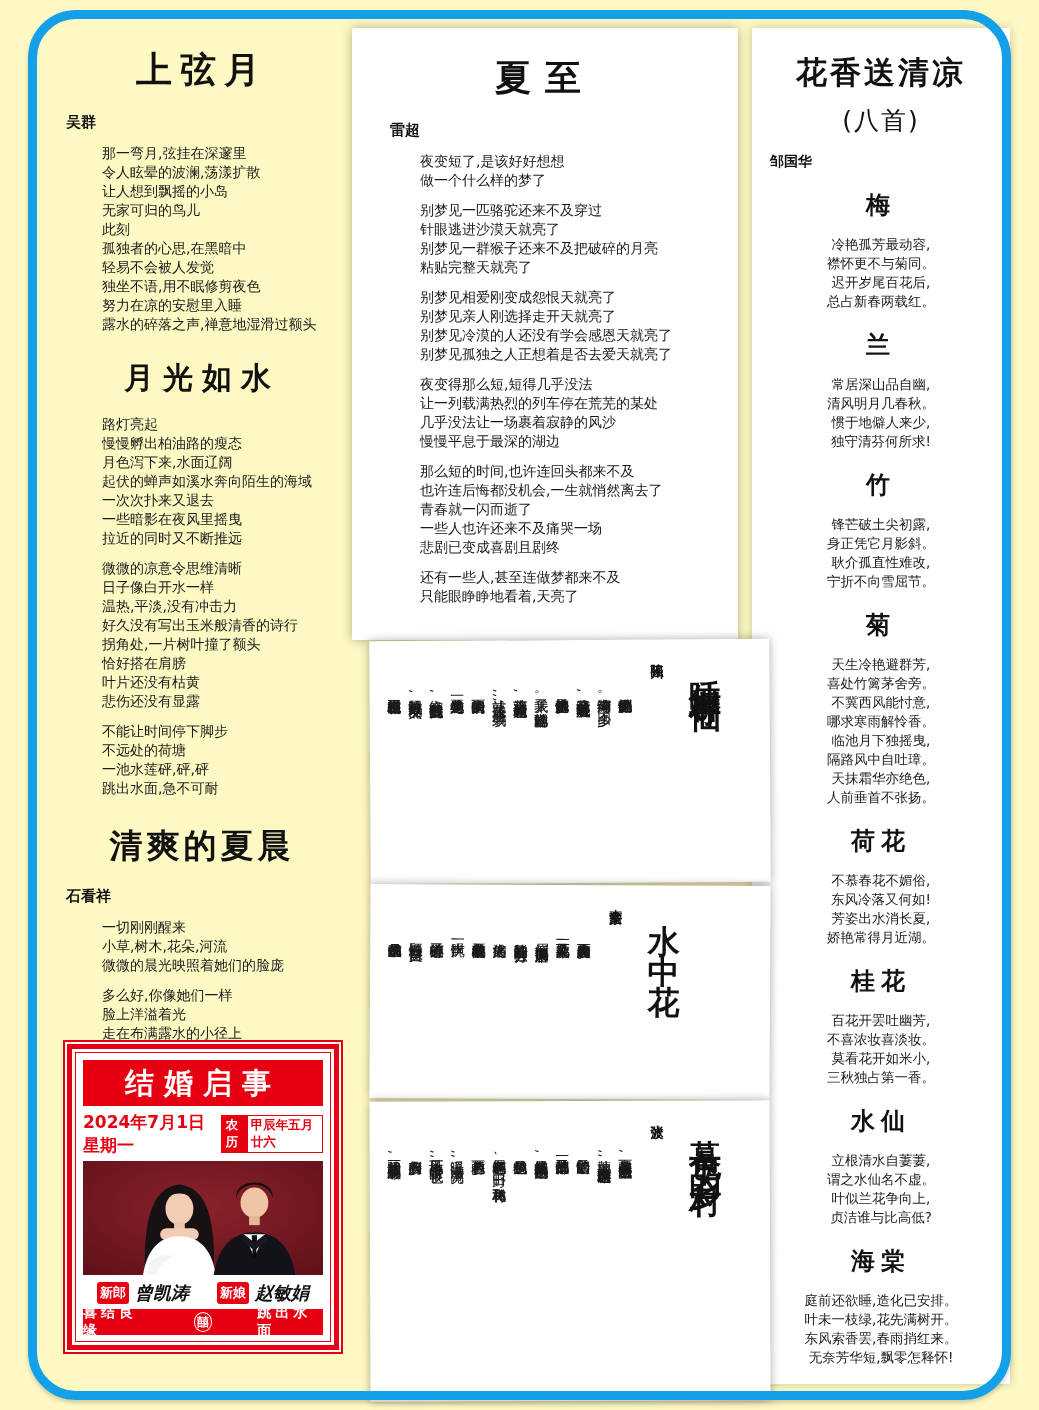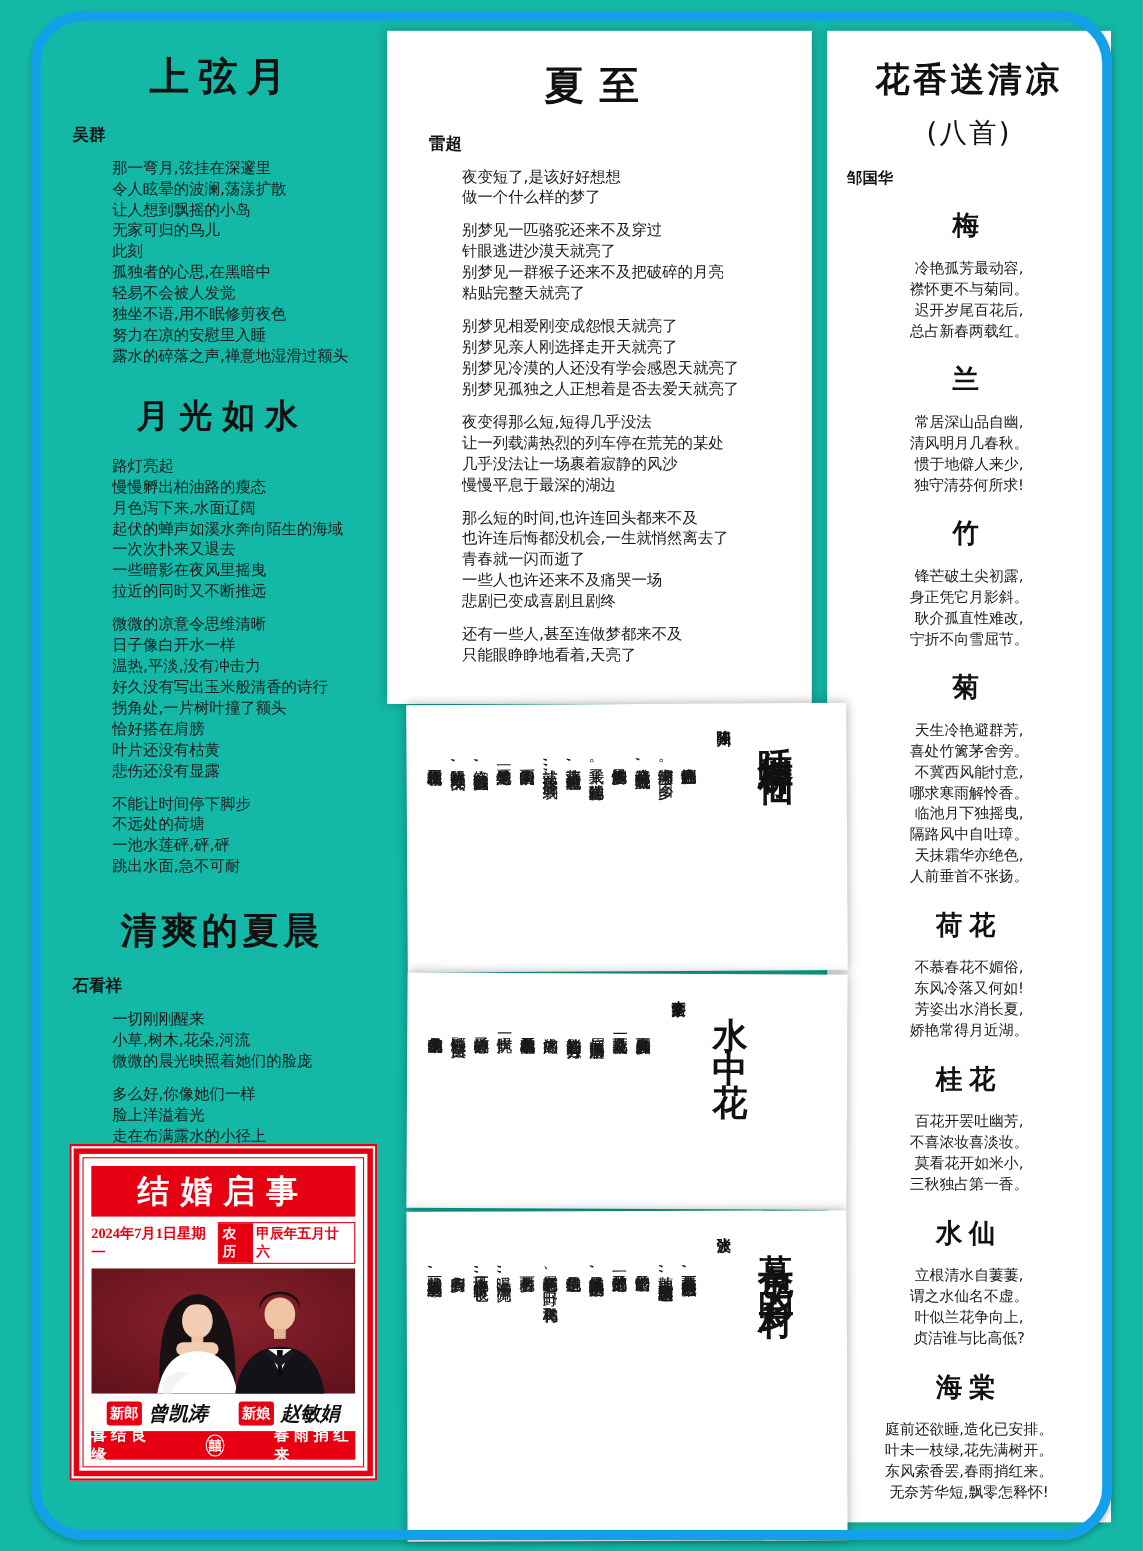--- a/index.html
+++ b/index.html
@@ -1,16 +1,16 @@
 <!DOCTYPE html>
 <html><head>
 <meta charset="utf-8">
 <style>
   html,body{margin:0;padding:0;background:#fff;}
-  #page{position:relative;width:1039px;height:1410px;background:#14b8a6;overflow:hidden;
+  #page{position:relative;width:1039px;height:1410px;background:#fef9c3;overflow:hidden;
         font-family:"DejaVu Sans",sans-serif;color:#222;}
   .frame{position:absolute;left:28px;right:28px;top:10px;bottom:10px;
          border:9px solid #14a0e8;border-radius:48px;pointer-events:none;z-index:50;
          box-shadow:0 3px 4px rgba(0,0,0,0.18);}
 
   
   .col-left{position:absolute;left:52px;top:38px;width:300px;}
   .big-title{font-size:36px;font-weight:700;text-align:center;letter-spacing:8px;margin:8px 0 2px;color:#111;}
   .sub-title{font-size:23px;text-align:center;letter-spacing:2px;margin:4px 0 0;color:#111;}
   .author{font-size:15px;font-weight:700;margin:18px 0 12px 14px;color:#111;}
@@ -21,21 +21,21 @@
   .mid-title2{font-size:33px;font-weight:700;text-align:center;letter-spacing:4px;margin:26px 0 0;color:#111;}
 
   
   .wedding{position:absolute;left:63px;top:1040px;width:280px;z-index:20;}
   .w-b1{border:2px solid #e60012;padding:2px;background:#fff;}
   .w-b2{border:5px solid #e60012;padding:3px;}
   .w-b3{border:1px solid #e60012;padding:7px 7px 6px;}
   .w-banner{background:#e60012;color:#fff;text-align:center;font-family:"DejaVu Serif",serif;
             font-weight:700;font-size:29px;letter-spacing:10px;line-height:46px;height:46px;}
   .w-daterow{display:flex;justify-content:space-between;align-items:center;margin:5px 0 4px;}
-  .w-date{color:#e60012;font-size:13px;font-weight:700;font-family:Liberation Serif, serif;}
+  .w-date{color:#e60012;font-size:17px;font-weight:700;}
   .lunar-box{display:inline-flex;border:1.5px solid #e60012;align-items:stretch;}
   .lunar-label{background:#e60012;color:#fff;font-size:12.5px;font-weight:700;padding:1px 3px;}
   .lunar-date{color:#e60012;font-size:12.5px;font-weight:700;padding:1px 3px;}
   .w-photo{display:block;width:100%;height:114px;}
   .w-names{display:flex;justify-content:space-around;align-items:center;margin:6px 0 4px;}
   .w-name-group{display:flex;align-items:center;gap:6px;}
   .role-chip{background:#e60012;color:#fff;font-size:13px;font-weight:700;padding:2px 3px;border-radius:3px;}
   .w-name{font-family:"DejaVu Serif",serif;font-weight:700;font-style:italic;font-size:18px;color:#111;}
   .w-body{font-family:"DejaVu Serif",serif;font-weight:700;font-size:12.5px;line-height:1.5;color:#111;margin:2px 1px 6px;}
   .w-body p{margin:0;text-indent:2em;}
@@ -181,21 +181,21 @@
             <span class="w-name-group">
               <span class="role-chip">新娘</span>
               <span class="w-name">赵敏娟</span>
             </span>
           </div>
           <div class="w-footer">
             <span>喜结良缘</span>
             <span class="seal-circle">
               <span>囍</span>
             </span>
-            <span>春雨捎红来</span>
+            <span>跳出水面</span>
           </div>
         </div>
       </div>
     </div>
   </aside>
 
   <section class="panel xiazhi">
     <h1 class="big-title">夏至</h1>
     <div class="author">雷超</div>
     <div class="lines">

